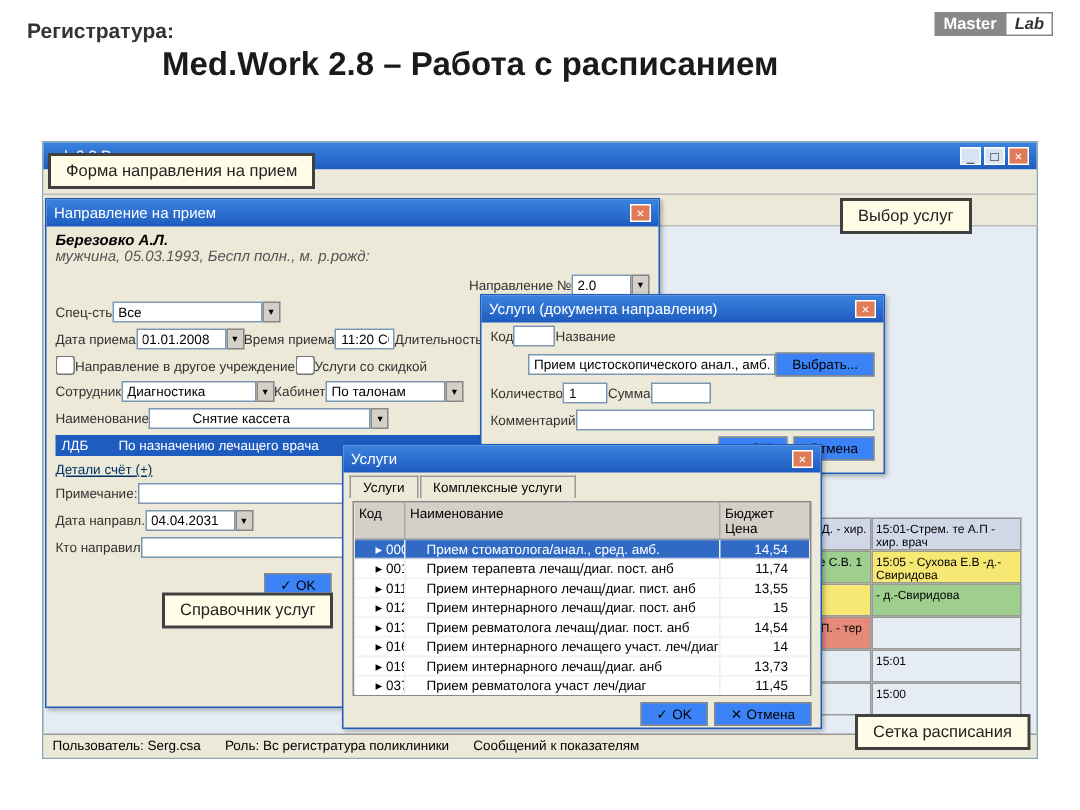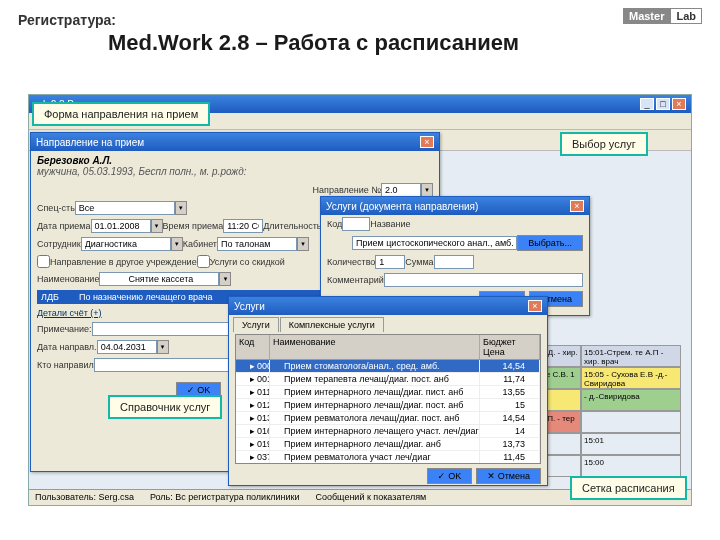--- a/index.html
+++ b/index.html
@@ -2,21 +2,21 @@
 <html><head>
 <meta charset="utf-8">
 <style>
   * { box-sizing: border-box; margin: 0; padding: 0; }
   body { font-family: Tahoma, Arial, sans-serif; font-size: 10px; width: 720px; height: 540px; background: #fff; position: relative; overflow: hidden; }
   .slide-header { padding: 12px 18px 4px; }
   .slide-title-small { font-size: 14px; font-weight: bold; color: #333; }
   .slide-title-big { font-size: 22px; font-weight: bold; color: #1a1a1a; padding: 2px 0 6px 90px; }
   .logo { position: absolute; top: 10px; right: 18px; font-size: 11px; font-weight: bold; }
   .logo-master { background: #888; color: #fff; padding: 2px 6px; }
-  .logo-lab { border: 1px solid #888; color: #333; padding: 1px 5px; }
+  .logo-lab { border: 1px solid #888; color: #333; padding: 1px 5px; font-style: italic; }
   .app-area { position: absolute; top: 94px; left: 28px; width: 664px; height: 412px; background: #e5ecf4; border: 1px solid #8aa; }
   .win { position: absolute; border: 1px solid #1e5cbf; background: #ece9d8; box-shadow: 1px 1px 3px rgba(0,0,0,.3); }
   .titlebar { height: 18px; background: linear-gradient(#3b83e0,#1e5cbf); color: #fff; font-size: 10px; padding: 2px 5px; display: flex; align-items: center; justify-content: space-between; }
   .titlebar .ctrls { display: flex; gap: 2px; }
   .titlebar .ctrl { width: 14px; height: 12px; background: #d7e4f6; color: #000; font-size: 9px; display: flex; align-items: center; justify-content: center; border: 1px solid #fff; }
   .titlebar .ctrl.close { background: #e07b5a; color: #fff; }
   .toolbar { background: #ece9d8; padding: 3px 5px; display: flex; flex-wrap: wrap; gap: 6px; font-size: 9px; border-bottom: 1px solid #bbb; }
   .toolbar .itm { display: flex; align-items: center; gap: 2px; color: #333; }
   .field-row { display: flex; align-items: center; gap: 0; padding: 2px 6px; font-size: 9px; }
   .lbl { color: #333; white-space: nowrap; }
@@ -25,21 +25,21 @@
   .dd .arrow { width: 12px; height: 14px; background: #d4d0c8; border: 1px solid #888; display:flex;align-items:center;justify-content:center;font-size:7px; }
   .tab-hdr { display: flex; gap: 1px; padding: 2px 4px 0; font-size: 9px; }
   .tab-hdr .tab { background: #ece9d8; border: 1px solid #999; border-bottom: none; padding: 2px 8px; }
   .grid { background: #fff; border: 1px solid #888; margin: 2px 6px; }
   .grid-head { display: flex; background: #d4d0c8; border-bottom: 1px solid #999; }
   .grid-head div { border-right: 1px solid #aaa; padding: 2px 3px; font-size: 9px; }
   .grid-row { display: flex; border-bottom: 1px solid #eee; }
   .grid-row div { border-right: 1px solid #eee; padding: 1px 14px; font-size: 9px; overflow: hidden; white-space: nowrap; }
   .grid-row.sel { background: #316ac5; color: #fff; }
   .btn { background: #3b82f6; border: 1px solid #888; padding: 2px 10px; font-size: 9px; display: flex; align-items: center; gap: 3px; }
-  .callout { position: absolute; background: #fffde7; border: 2px solid #14b8a6; padding: 4px 10px; font-size: 11px; color: #222; }
+  .callout { position: absolute; background: #fffde7; border: 2px solid #404040; padding: 4px 10px; font-size: 11px; color: #222; }
   .sched-grid { position: absolute; right: 10px; top: 250px; width: 200px; font-size: 8px; }
   .sched-row { display: flex; }
   .sched-cell { border: 1px solid #999; padding: 2px; flex: 1; height: 22px; overflow: hidden; }
   .sched-row.h { background: #d0d8e8; }
   .sched-cell.green { background: #9ecf8f; }
   .sched-cell.yellow { background: #f7e873; }
   .sched-cell.red { background: #e58a7a; }
   .icon-sq { width: 14px; height: 14px; border: 1px solid #888; background: #f5f5f5; display:inline-block; }
   .statusbar { position: absolute; bottom: 0; left: 0; right: 0; height: 16px; background: #ece9d8; border-top: 1px solid #999; font-size: 9px; padding: 2px 6px; display: flex; gap: 16px; }
 </style>
@@ -146,41 +146,41 @@
     <div class="dd">
         <input class="inp" style="width: 60px;" value="01.01.2008">
         <div class="arrow">▾</div>
       </div>
     <span class="lbl">Время приема</span>
     <input class="inp" style="width: 40px;" value="11:20 СО">
     <span class="lbl">Длительность приема (мин)</span>
     <input class="inp" style="width: 24px;" value="20">
   </div>
   <div class="field-row">
-    <span class="lbl">Сотрудник</span>
-    <div class="dd">
-        <input class="inp" style="width: 90px;" value="Диагностика">
-        <div class="arrow">▾</div>
-      </div>
-    <span class="lbl">Кабинет</span>
-    <div class="dd">
-        <input class="inp" style="width: 80px;" value="По талонам">
-        <div class="arrow">▾</div>
-      </div>
-  </div>
-  <div class="field-row">
     <input type="checkbox" style="">
     <span class="lbl">Направление в другое учреждение</span>
     <input type="checkbox" style="">
     <span class="lbl">Услуги со скидкой</span>
   </div>
   <div class="field-row">
+    <span class="lbl">Сотрудник</span>
+    <div class="dd">
+        <input class="inp" style="width: 90px;" value="Диагностика">
+        <div class="arrow">▾</div>
+      </div>
+    <span class="lbl">Кабинет</span>
+    <div class="dd">
+        <input class="inp" style="width: 80px;" value="По талонам">
+        <div class="arrow">▾</div>
+      </div>
+  </div>
+  <div class="field-row">
     <span class="lbl">Наименование</span>
     <div class="dd" style="flex:1">
-        <input class="inp" style="width: 120px; padding-left: 28px;" value="Снятие кассета">
+        <input class="inp" style="width: 148px; padding-left: 28px;" value="Снятие кассета">
         <div class="arrow">▾</div>
       </div>
   </div>
   <div style="background:#1e5cbf;color:#fff;margin:2px 6px;padding:2px 4px;display:flex;gap:20px;font-size:9px;">
     <span>ЛДБ</span>
     <span>По назначению лечащего врача</span>
   </div>
   <div class="field-row">
     <span class="lbl" style="color:#036;text-decoration:underline;">Детали счёт (+)</span>
   </div>

